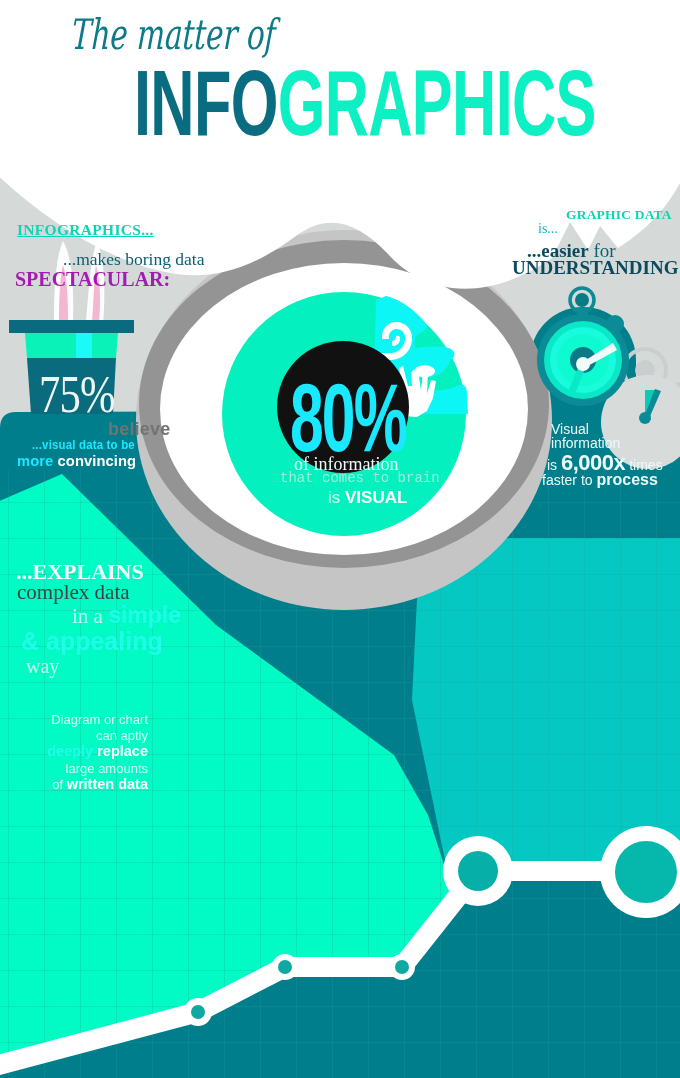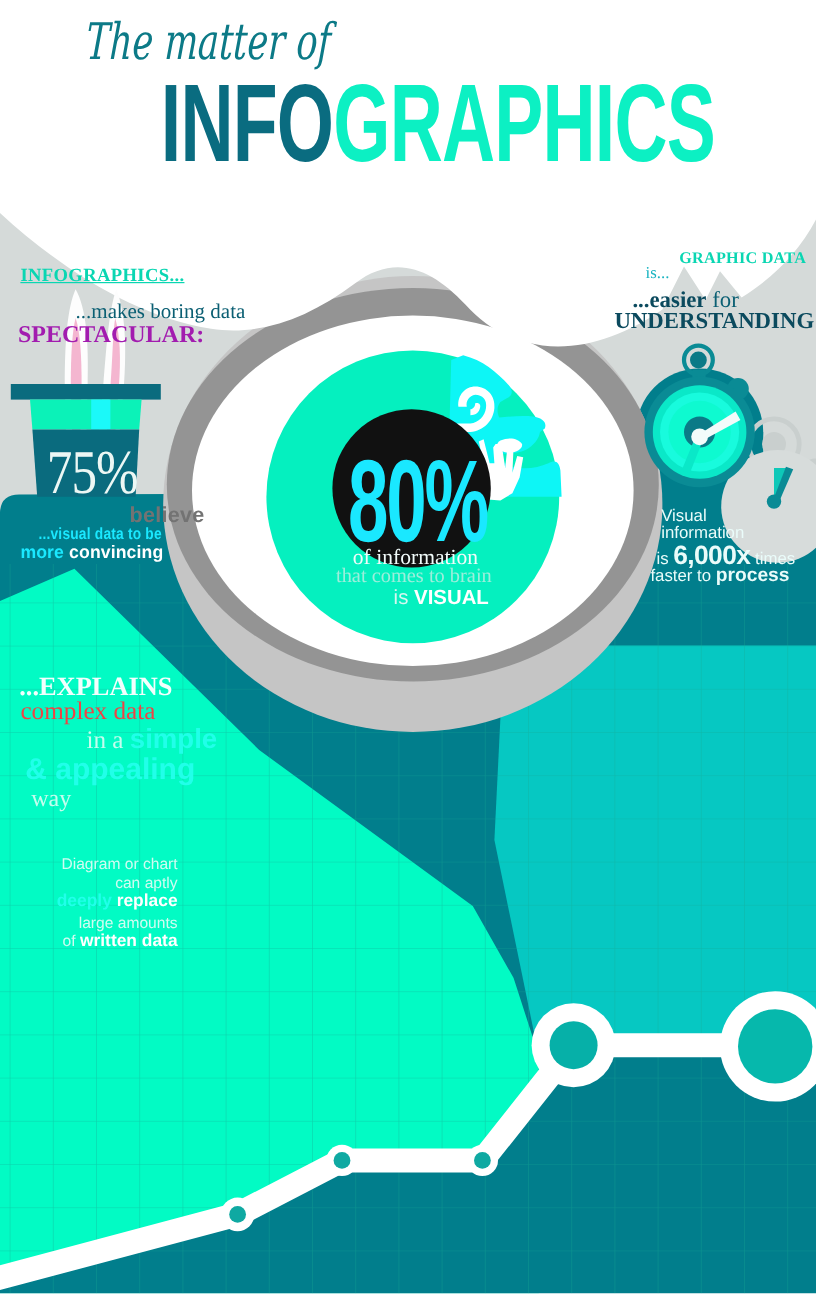--- a/index.html
+++ b/index.html
@@ -30,27 +30,27 @@
     transform:scaleX(0.85);transform-origin:left top;}
   .spc3{left:17px;top:453px;font-family:"Liberation Sans",sans-serif;font-weight:bold;font-size:15px;letter-spacing:0.1px;
     transform:scaleX(0.98);transform-origin:left top;}
   .spc3 .c{color:#1ae8ff;}
   .spc3 .w{color:#ffffff;}
 
   
   .stat80{left:290px;top:369px;font-family:"Liberation Sans",sans-serif;font-weight:bold;font-size:97px;
     color:#1ae8ff;letter-spacing:-3px;transform:scaleX(0.625);transform-origin:left top;}
   .ce1{left:294px;top:455px;font-family:"Liberation Serif",serif;font-size:18px;color:#f2fbfa;}
-  .ce2{left:280px;top:471px;font-family:Liberation Serif, serif;font-size:17px;color:#9ceedb;}
+  .ce2{left:280px;top:471px;font-family:Liberation Mono, monospace;font-size:14px;color:#9ceedb;}
   .ce3{left:296px;top:489px;font-family:"Liberation Sans",sans-serif;font-size:17px;color:#d6f7f0;margin-left:32px;}
   .ce3 .vis{font-weight:bold;color:#ffffff;}
 
   
   .ex1{left:16px;top:561px;font-family:"Liberation Serif",serif;font-weight:bold;font-size:22px;color:#f2fffd;}
-  .ex2{left:17px;top:582px;font-family:"Liberation Serif",serif;font-size:21px;color:#ef4444;}
+  .ex2{left:17px;top:582px;font-family:"Liberation Serif",serif;font-size:21px;color:#404040;}
   .ex3{left:72px;top:604px;font-family:"Liberation Serif",serif;font-size:21px;color:#c4fdee;}
   .ex3 .hl{color:#21ffe9;font-family:"Liberation Sans",sans-serif;font-size:23px;}
   .ex4{left:21px;top:629px;font-family:"Liberation Sans",sans-serif;font-weight:bold;font-size:25px;color:#21ffe9;}
   .ex5{left:26px;top:656px;font-family:"Liberation Serif",serif;font-size:20px;color:#c4fdee;}
   .exc1,.exc2,.exc3,.exc4,.exc5{right:532px;text-align:left;font-family:"Liberation Sans",sans-serif;font-size:13px;color:#cffcf1;}
   .exc1{top:713px;}
   .exc2{top:729px;}
   .exc3{top:744px;font-size:14.5px;color:#ffffff;font-weight:bold;}
   .exc3 .hl2{color:#21ffe9;}
   .exc4{top:762px;}

